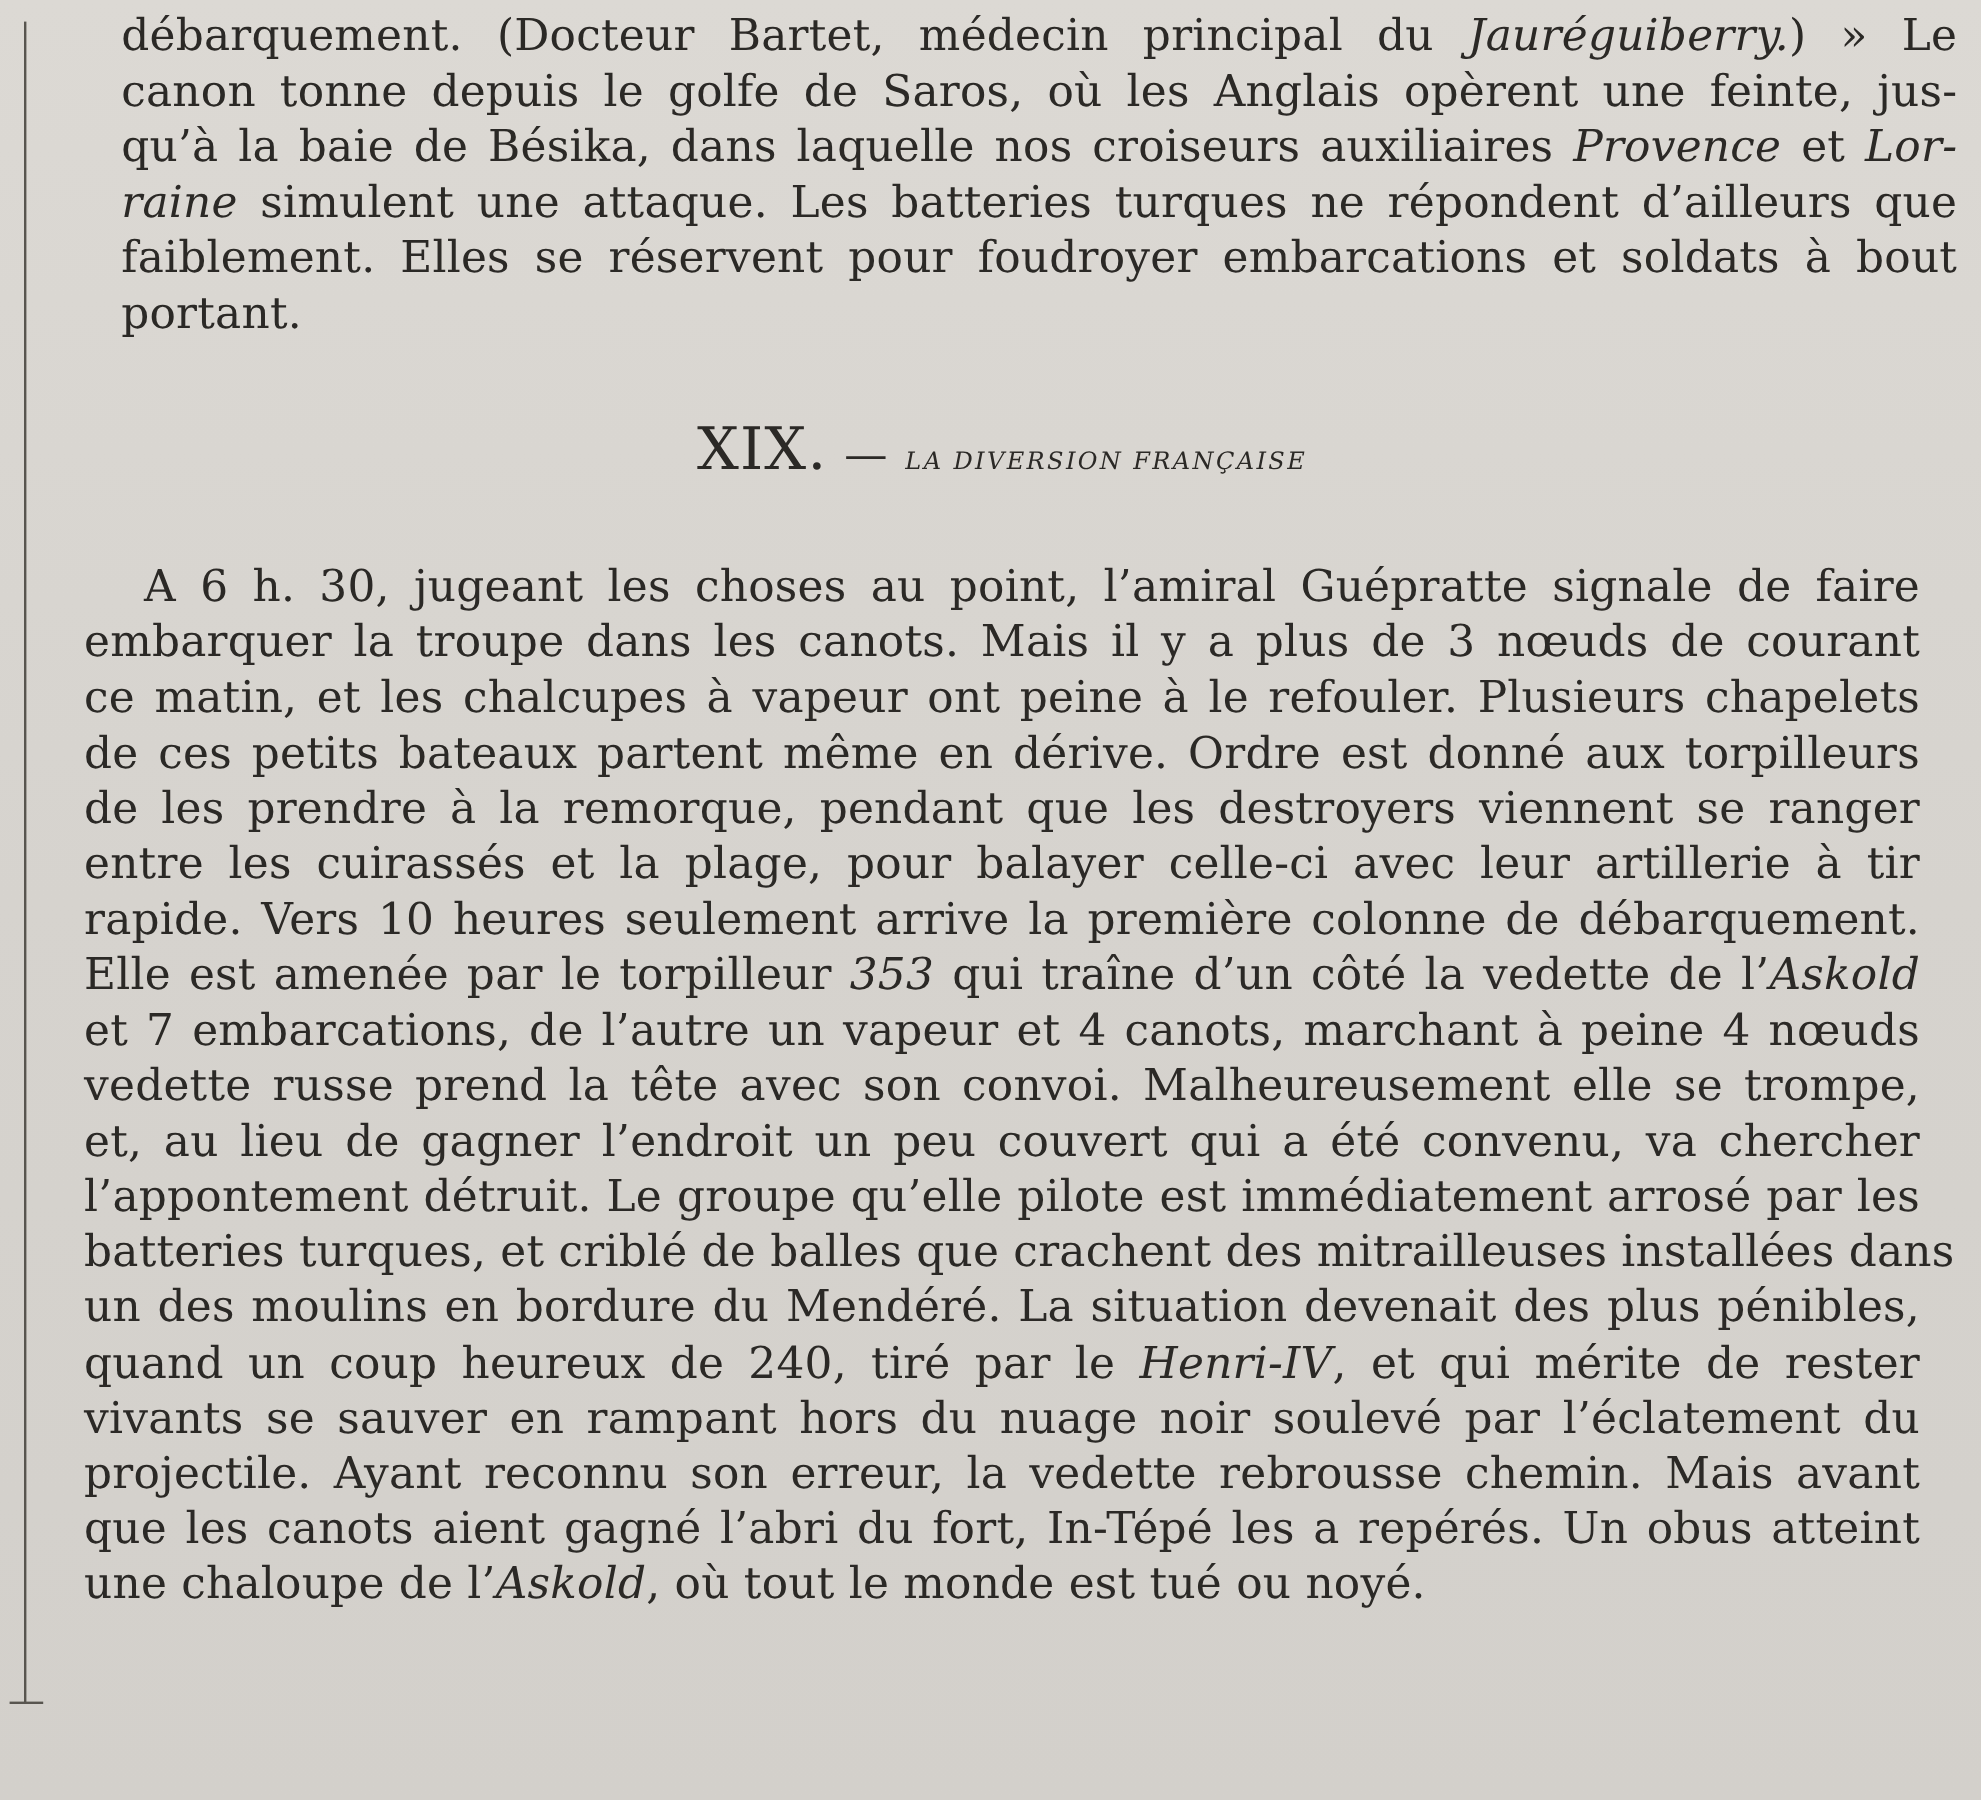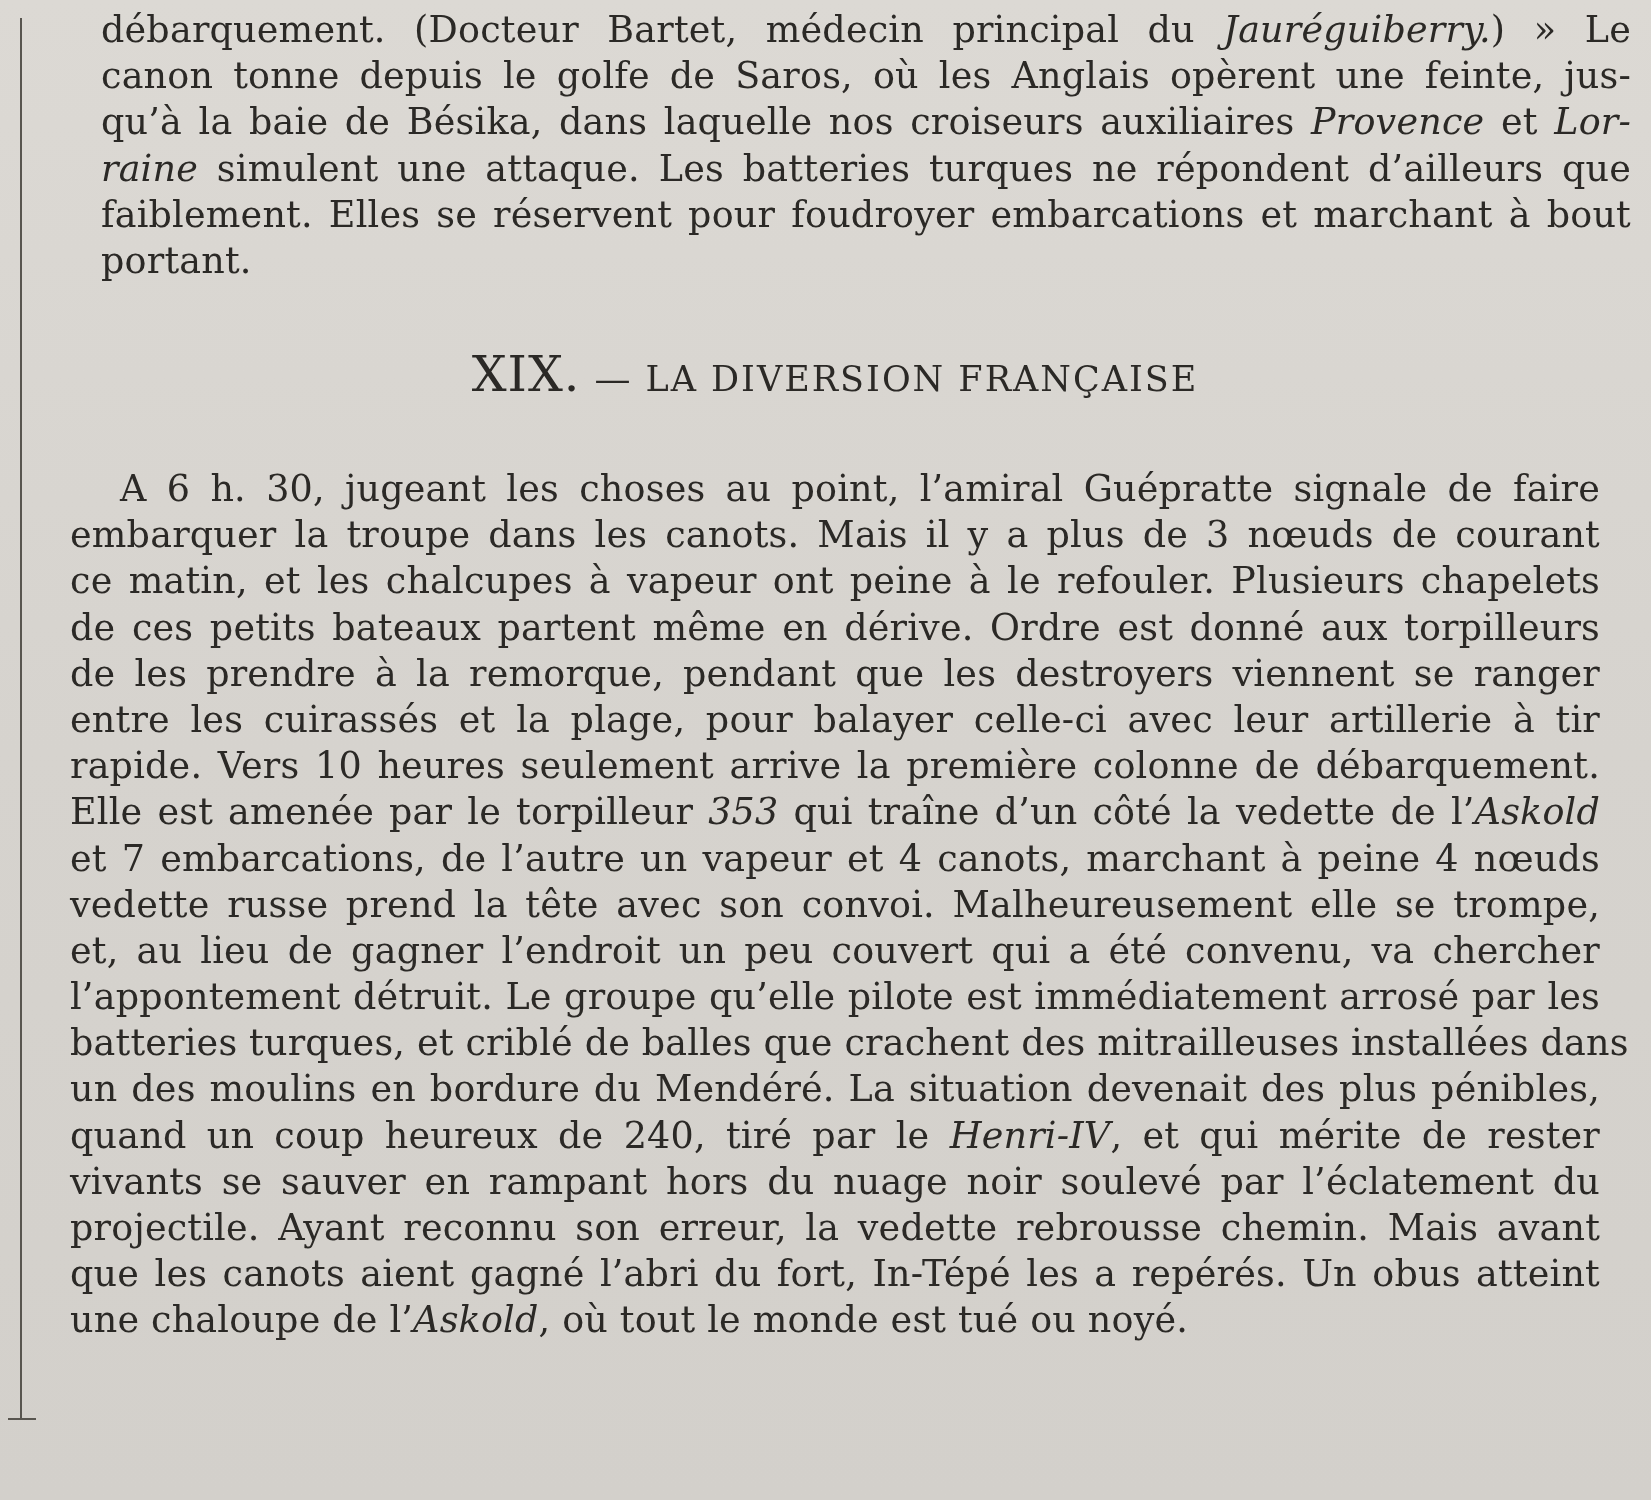--- a/index.html
+++ b/index.html
@@ -76,22 +76,23 @@
       font-size: 36px;
       letter-spacing: 1px;
     }
     .heading .num {
       font-size: 49px;
     }
     .heading .dash {
       margin: 0 14px;
     }
     .heading .title {
-      font-size: 35px;
+      font-size: 20px;
       letter-spacing: 2px;
+      font-style: italic;
     }
     .block-main {
       position: absolute;
       top: 420px;
       left: 0;
       width: 1530px;
     }
     i {
       font-style: italic;
     }
@@ -102,21 +103,21 @@
 <div class="margin-rule"></div>
 <div class="margin-foot"></div>
 
 <div class="page">
 
   <div class="block-top para">
     <span class="line"><span>débarquement. (Docteur Bartet, médecin principal du </span><i>Jauréguiberry.</i><span>) » Le</span></span>
     <span class="line">canon tonne depuis le golfe de Saros, où les Anglais opèrent une feinte, jus-</span>
     <span class="line"><span>qu’à la baie de Bésika, dans laquelle nos croiseurs auxiliaires </span><i>Provence</i><span> et </span><i>Lor-</i></span>
     <span class="line"><i>raine</i><span> simulent une attaque. Les batteries turques ne répondent d’ailleurs que</span></span>
-    <span class="line">faiblement. Elles se réservent pour foudroyer embarcations et marchant à bout</span>
+    <span class="line">faiblement. Elles se réservent pour foudroyer embarcations et soldats à bout</span>
     <span class="line last">portant.</span>
   </div>
 
   <div class="heading">
     <span class="num">XIX.</span><span class="dash">—</span><span class="title">LA DIVERSION FRANÇAISE</span>
   </div>
 
   <div class="block-main para">
     <span class="line indent">A 6 h. 30, jugeant les choses au point, l’amiral Guépratte signale de faire</span>
     <span class="line">embarquer la troupe dans les canots. Mais il y a plus de 3 nœuds de courant</span>

